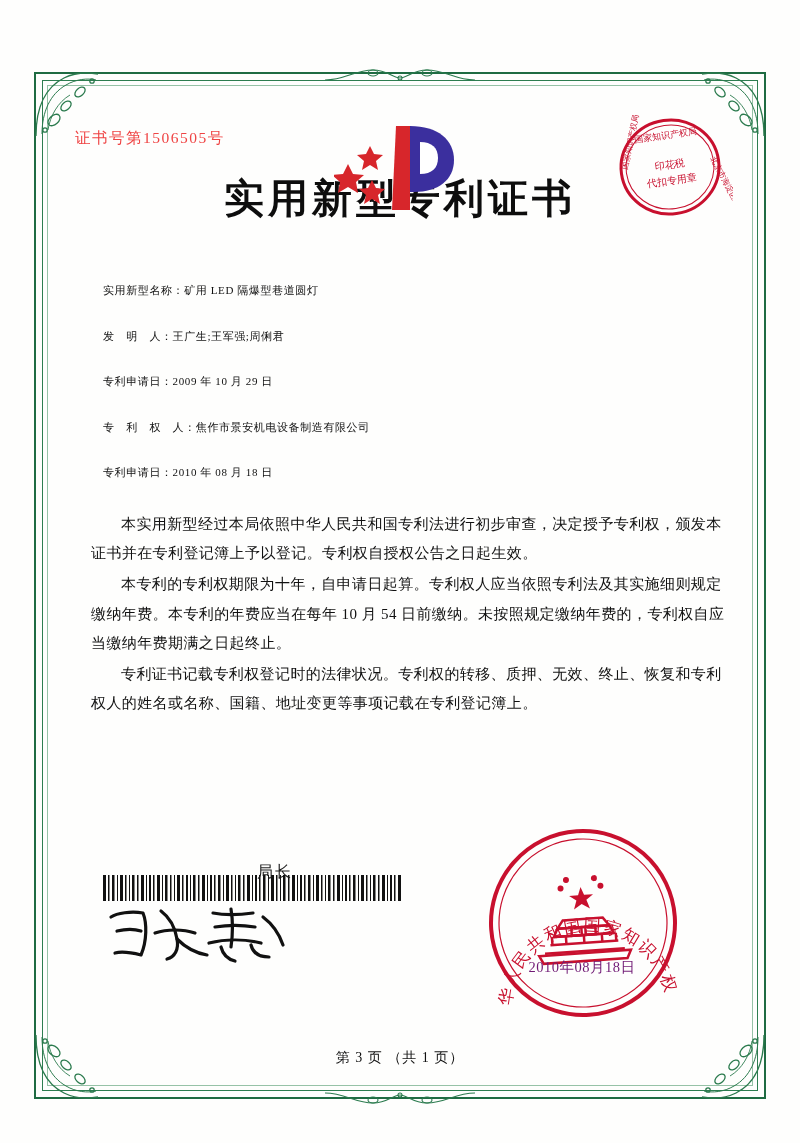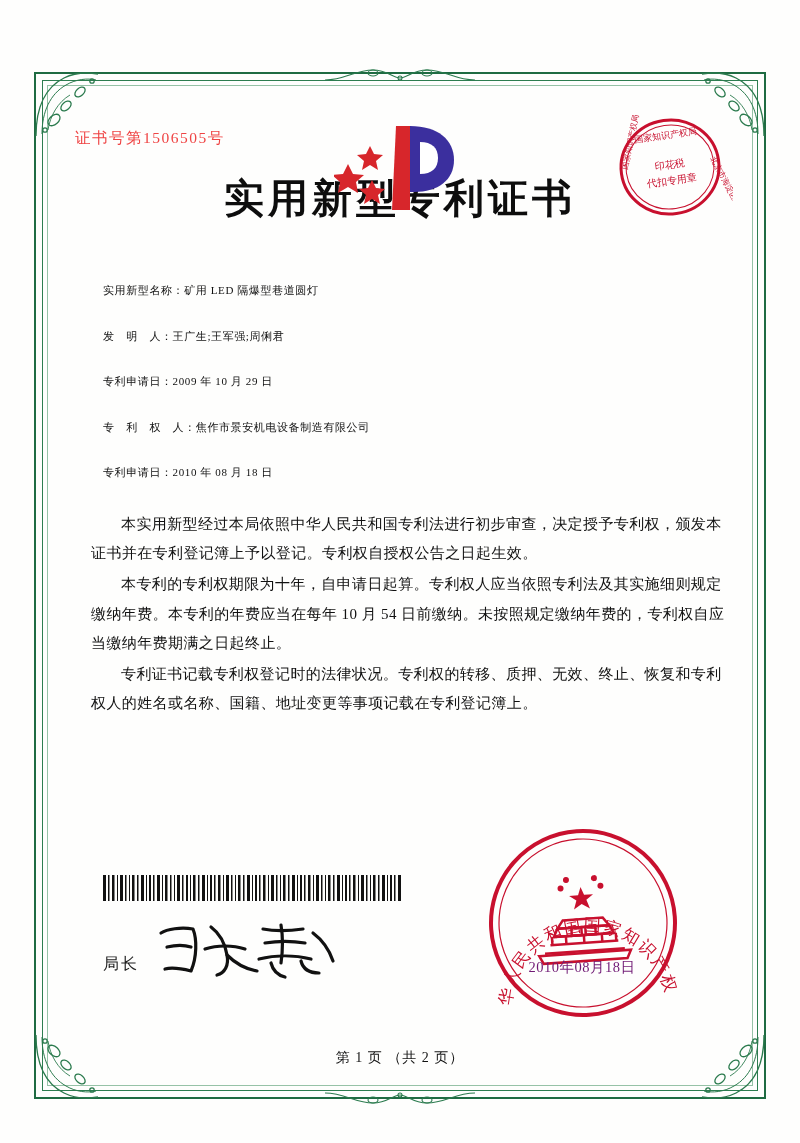--- a/index.html
+++ b/index.html
@@ -149,24 +149,25 @@
     left: 28px;
     bottom: 172px;
     width: 300px;
     height: 26px;
   }
   .barcode svg { width:100%; height:100%; display:block; }
 
   .sign-row {
     position: absolute;
     left: 28px;
-    bottom: 92px;
+    bottom: 108px;
     display: flex;
     align-items: flex-end;
     gap: 14px;
+    flex-direction: column;
   }
   .sign-label {
     font-size: 16px;
     letter-spacing: 2px;
     padding-bottom: 6px;
   }
   .signature {
     width: 190px;
     height: 62px;
   }
@@ -462,15 +463,15 @@
             <circle cx="84" cy="54" r="3"></circle>
             <circle cx="112" cy="54" r="3"></circle>
             <circle cx="118" cy="62" r="3"></circle>
           </g>
         </g>
       </svg>
     </div>
 
     <div class="seal-date">2010年08月18日</div>
 
-    <div class="footer">第 1 页 （共 2 页）</div>
+    <div class="footer">第 3 页 （共 1 页）</div>
   </div>
 </div>
 
 </body></html>

